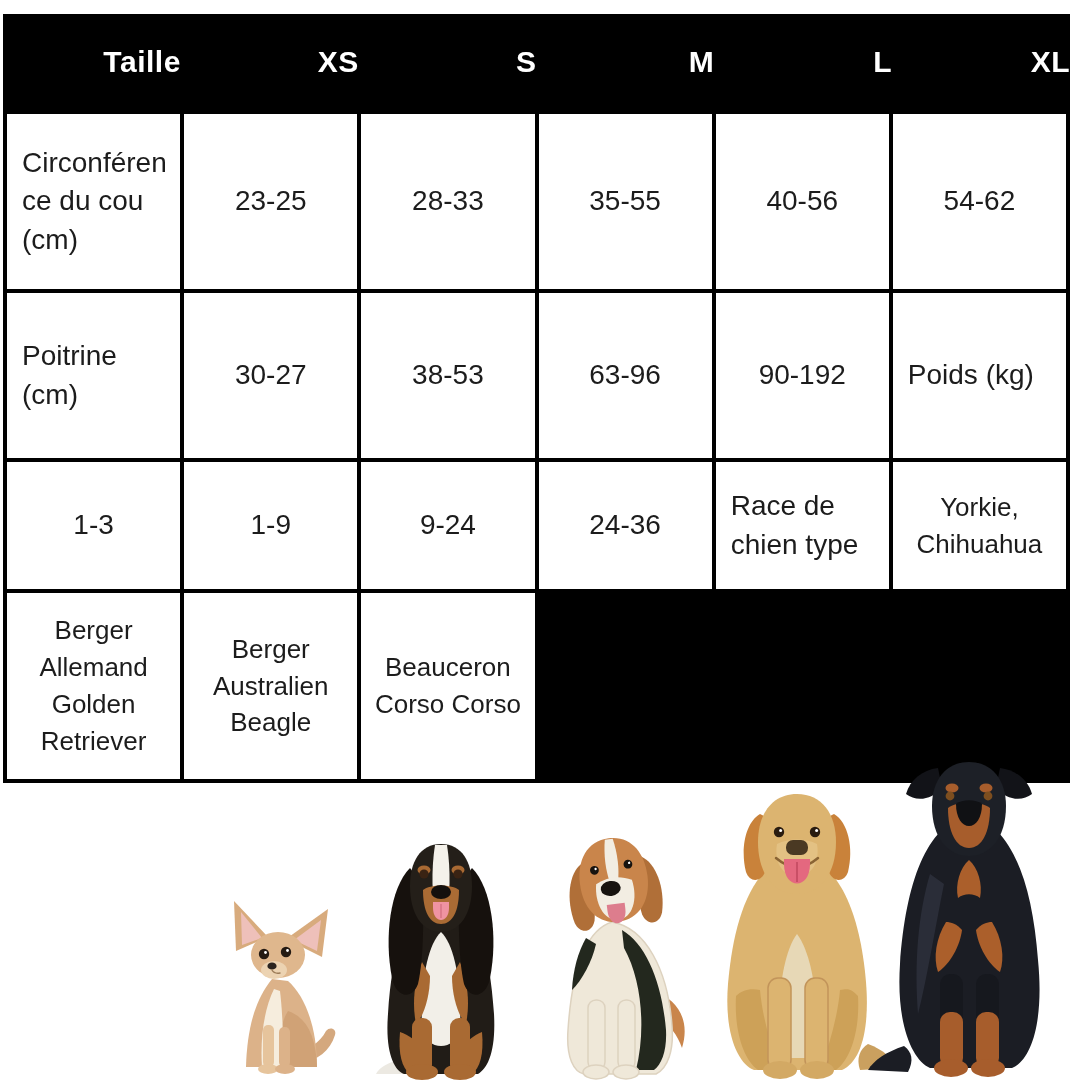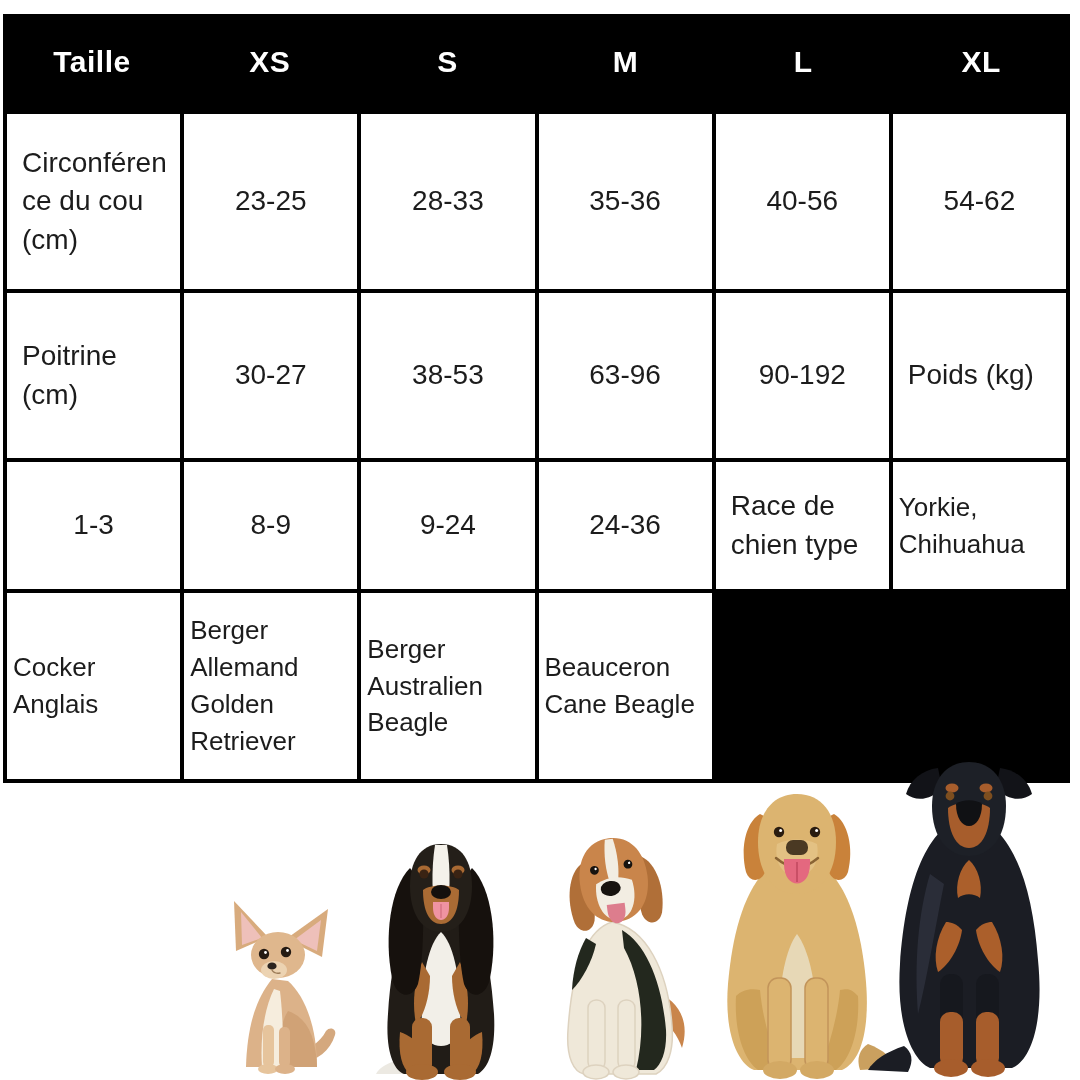--- a/index.html
+++ b/index.html
@@ -10,36 +10,36 @@
     color:#1c1c1c;
   }
   
   .size-header{
     position:absolute;left:3px;top:14px;width:1067px;height:96px;
     background:#000000;
     display:grid;grid-template-columns:repeat(6,1fr);
     align-items:center;z-index:2;
   }
   .size-header span{
-    color:#ffffff;font-weight:700;font-size:30px;text-align:center;
+    color:#ffffff;font-weight:700;font-size:30px;text-align:right;
     letter-spacing:.5px;
   }
   
   .size-table{
     position:absolute;left:3px;top:110px;width:1067px;height:673px;
     box-sizing:border-box;background:#000000;border:4px solid #000000;
     display:grid;
     grid-template-columns:repeat(6,1fr);
     grid-template-rows:175fr 165fr 127fr 186fr;
     gap:4px;z-index:1;
   }
   .cell{
     background:#ffffff;
     display:flex;align-items:center;justify-content:center;
-    text-align:left;font-size:28px;line-height:1.38;
+    text-align:center;font-size:28px;line-height:1.38;
     padding:6px 10px;box-sizing:border-box;
     overflow-wrap:anywhere;word-break:break-word;
   }
   .cell.rowlabel{
     justify-content:flex-start;text-align:left;padding-left:15px;padding-right:6px;
   }
   .cell.breed{font-size:26px;line-height:1.42;padding:4px 6px;}
   
   .dog{position:absolute;z-index:5;}
   .dog svg{display:block;width:100%;height:100%;}
@@ -59,42 +59,41 @@
   <span>M</span>
   <span>L</span>
   <span>XL</span>
 </div>
 
 <div class="size-table">
 
   <div class="cell rowlabel">Circonférence du cou (cm)</div>
   <div class="cell">23-25</div>
   <div class="cell">28-33</div>
-  <div class="cell">35-36</div>
+  <div class="cell">35-55</div>
   <div class="cell">40-56</div>
   <div class="cell">54-62</div>
 
   <div class="cell rowlabel">Poitrine (cm)</div>
   <div class="cell">30-27</div>
   <div class="cell">38-53</div>
   <div class="cell">63-96</div>
   <div class="cell">90-192</div>
 
   <div class="cell rowlabel">Poids (kg)</div>
   <div class="cell">1-3</div>
-  <div class="cell">8-9</div>
+  <div class="cell">1-9</div>
   <div class="cell">9-24</div>
   <div class="cell">24-36</div>
 
   <div class="cell rowlabel">Race de chien type</div>
   <div class="cell breed">Yorkie, Chihuahua</div>
-  <div class="cell breed">Cocker Anglais</div>
   <div class="cell breed">Berger Allemand Golden Retriever</div>
   <div class="cell breed">Berger Australien Beagle</div>
-  <div class="cell breed">Beauceron Cane Beagle</div>
+  <div class="cell breed">Beauceron Corso Corso</div>
 </div>
 
 <div class="dog" id="dog-chihuahua">
   <svg viewBox="0 0 122 187">
     <path d="M76,170 C96,168 108,158 113,142 C115,136 108,133 104,138 C98,150 86,157 70,160 Z" fill="#d4a87e"></path>
     <path d="M50,86 C32,108 25,138 24,174 L95,174 C95,132 82,102 66,88 Z" fill="#dcb289"></path>
     <path d="M66,118 C84,124 94,142 95,174 L60,174 C58,146 58,130 66,118 Z" fill="#d0a276"></path>
     <path d="M52,96 C42,116 38,146 40,174 L60,174 C62,140 60,116 58,98 Z" fill="#f6eddd"></path>
     <rect x="41" y="132" width="11" height="42" rx="5" fill="#e6c49c"></rect>
     <rect x="57" y="134" width="11" height="40" rx="5" fill="#dcb289"></rect>

